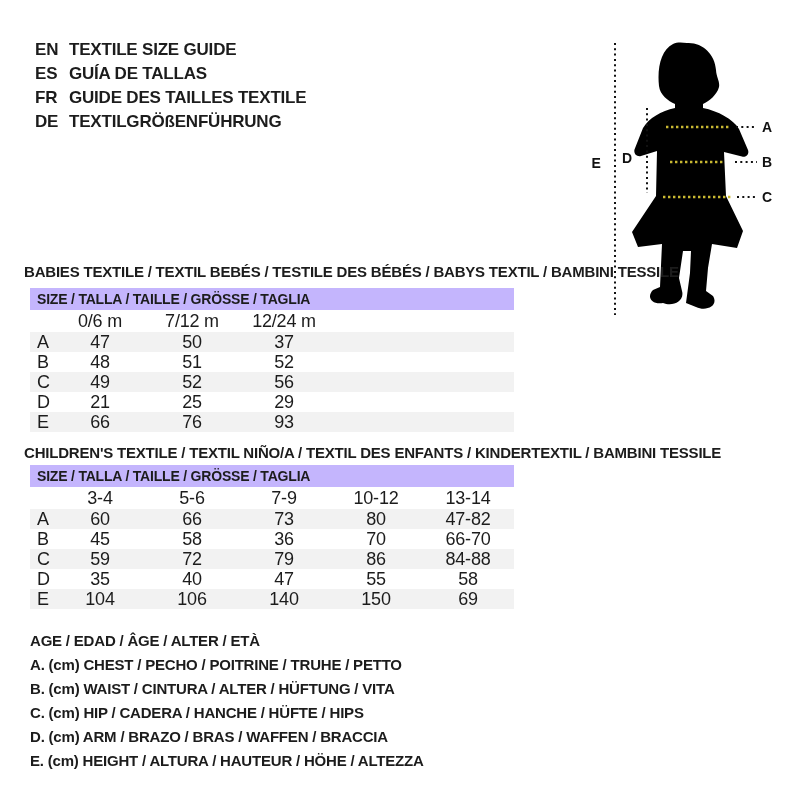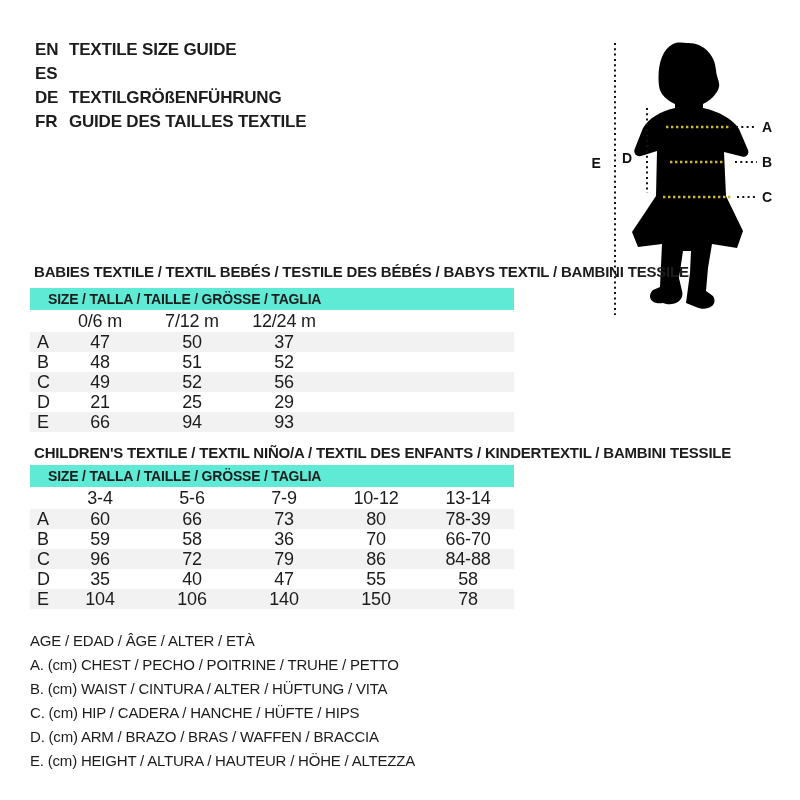--- a/index.html
+++ b/index.html
@@ -4,61 +4,62 @@
 <style>
   html,body{margin:0;padding:0;background:#ffffff;}
   .page{position:relative;width:800px;height:800px;background:#fff;overflow:hidden;
         font-family:"Liberation Sans","DejaVu Sans",sans-serif;color:#1c1c1c;
         letter-spacing:-0.2px;}
   
   .langs{position:absolute;left:35px;top:38px;}
   .lang-row{display:flex;height:24px;line-height:24px;font-size:17px;font-weight:700;}
   .lang-code{width:34px;flex:0 0 34px;}
   
-  .sec-heading{position:absolute;left:34px;font-size:15px;font-weight:700;white-space:nowrap;}
+  .sec-heading{position:absolute;left:24px;font-size:15px;font-weight:700;white-space:nowrap;}
   .h-babies{top:263px;}
   .h-children{top:444px;text-align:right;}
   
   .tbl-block{position:absolute;left:30px;width:484px;}
   .b-babies{top:288px;}
   .b-children{top:465px;}
-  .size-bar{height:22px;line-height:22px;background:#5eead4;font-size:14px;font-weight:700;
-            padding-left:18px;box-sizing:border-box;}
+  .size-bar{height:22px;line-height:22px;background:#c4b5fd;font-size:14px;font-weight:700;
+            padding-left:7px;box-sizing:border-box;}
   table{border-collapse:collapse;table-layout:fixed;width:484px;font-size:18px;}
   td{padding:0;text-align:center;height:20px;line-height:20px;overflow:hidden;white-space:nowrap;}
   tr.colhead td{height:22px;line-height:22px;}
   td.rl{text-align:left;padding-left:7px;}
   tbody tr:nth-child(odd){background:#f2f2f2;}
   
-  .legend{position:absolute;left:30px;top:629px;font-size:15px;font-weight:400;}
+  .legend{position:absolute;left:30px;top:629px;font-size:15px;font-weight:700;}
   .legend div{height:24px;line-height:24px;white-space:nowrap;}
   
   .figure{position:absolute;left:565px;top:15px;width:235px;height:305px;}
   .mlabel{font-size:14px;font-weight:700;fill:#111;}
 </style>
 </head>
 <body>
 
 <div class="page">
 
   <div class="langs">
       <div class="lang-row">
         <span class="lang-code">EN</span>
         <span>TEXTILE SIZE GUIDE</span>
       </div>
       <div class="lang-row">
         <span class="lang-code">ES</span>
+        <span>GUÍA DE TALLAS</span>
+      </div>
+      <div class="lang-row">
+        <span class="lang-code">FR</span>
+        <span>GUIDE DES TAILLES TEXTILE</span>
       </div>
       <div class="lang-row">
         <span class="lang-code">DE</span>
         <span>TEXTILGRÖßENFÜHRUNG</span>
-      </div>
-      <div class="lang-row">
-        <span class="lang-code">FR</span>
-        <span>GUIDE DES TAILLES TEXTILE</span>
       </div>
     </div>
 
   <svg class="figure" viewBox="565 15 235 305" width="235" height="305" xmlns="http://www.w3.org/2000/svg">
 
     <path d="M 687 43
              C 702 42 715 54 716 70
              C 716.5 78 720 81 719 87
              C 717 95 709 101 703 104
              L 703 108
@@ -168,21 +169,21 @@
             <td class="rl">D</td>
             <td>21</td>
             <td>25</td>
             <td>29</td>
             <td></td>
             <td></td>
           </tr>
           <tr>
             <td class="rl">E</td>
             <td>66</td>
-            <td>94</td>
+            <td>76</td>
             <td>93</td>
             <td></td>
             <td></td>
           </tr>
         </tbody>
     </table>
   </div>
 
   <div class="sec-heading h-children">CHILDREN'S TEXTILE / TEXTIL NIÑO/A / TEXTIL DES ENFANTS / KINDERTEXTIL / BAMBINI TESSILE</div>
   <div class="tbl-block b-children">
@@ -206,53 +207,53 @@
             <td>13-14</td>
           </tr>
       </thead>
       <tbody>
           <tr>
             <td class="rl">A</td>
             <td>60</td>
             <td>66</td>
             <td>73</td>
             <td>80</td>
-            <td>78-39</td>
+            <td>47-82</td>
           </tr>
           <tr>
             <td class="rl">B</td>
-            <td>59</td>
+            <td>45</td>
             <td>58</td>
             <td>36</td>
             <td>70</td>
             <td>66-70</td>
           </tr>
           <tr>
             <td class="rl">C</td>
-            <td>96</td>
+            <td>59</td>
             <td>72</td>
             <td>79</td>
             <td>86</td>
             <td>84-88</td>
           </tr>
           <tr>
             <td class="rl">D</td>
             <td>35</td>
             <td>40</td>
             <td>47</td>
             <td>55</td>
             <td>58</td>
           </tr>
           <tr>
             <td class="rl">E</td>
             <td>104</td>
             <td>106</td>
             <td>140</td>
             <td>150</td>
-            <td>78</td>
+            <td>69</td>
           </tr>
         </tbody>
     </table>
   </div>
 
   <div class="legend">
     <div>AGE / EDAD / ÂGE / ALTER / ETÀ</div>
     <div style="display:contents"><div>A. (cm) CHEST / PECHO / POITRINE / TRUHE / PETTO</div><div>B. (cm) WAIST / CINTURA / ALTER / HÜFTUNG / VITA</div><div>C. (cm) HIP / CADERA / HANCHE / HÜFTE / HIPS</div><div>D. (cm) ARM / BRAZO / BRAS / WAFFEN / BRACCIA</div><div>E. (cm) HEIGHT / ALTURA / HAUTEUR / HÖHE / ALTEZZA</div></div>
   </div>
 

